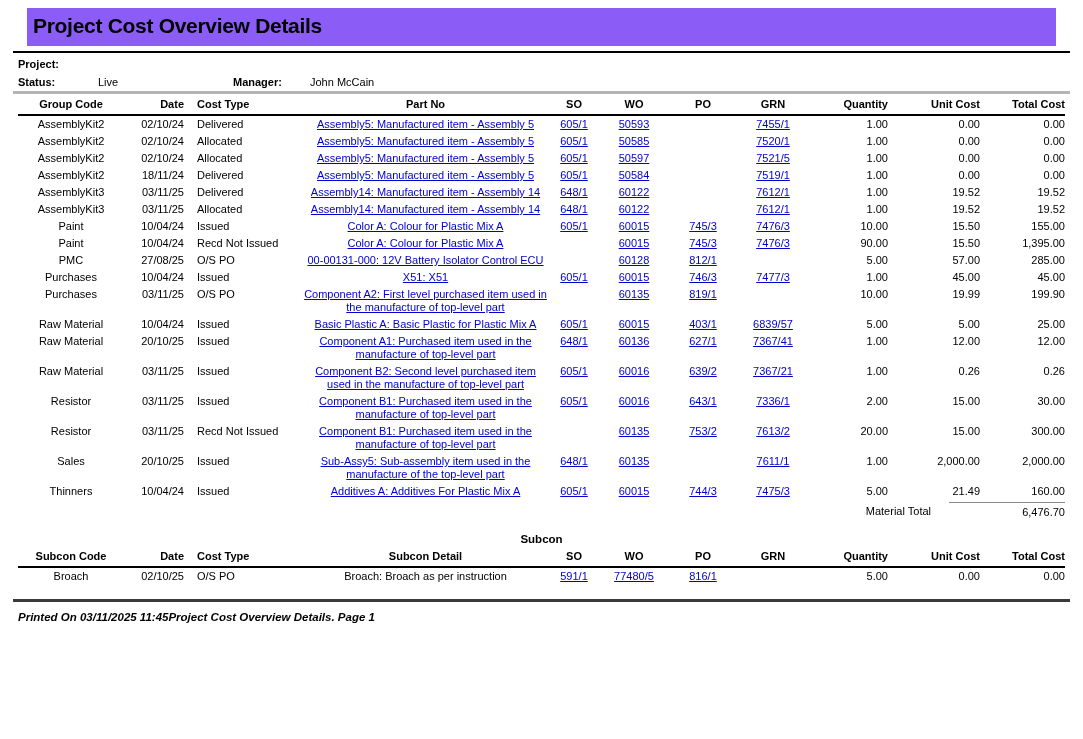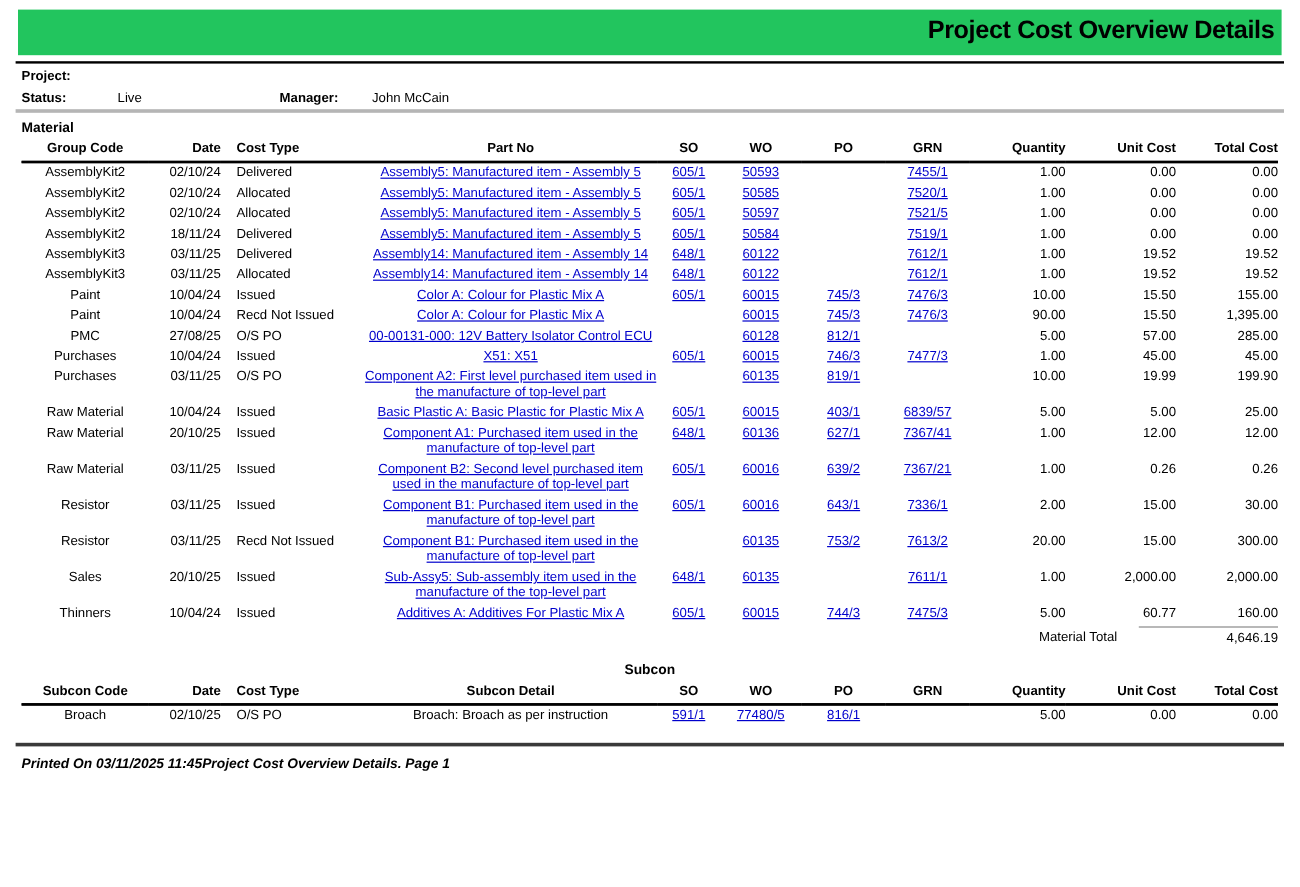--- a/index.html
+++ b/index.html
@@ -4,21 +4,21 @@
 <style>
   * { box-sizing: border-box; }
   html, body { margin: 0; padding: 0; background: #fff; }
   body {
     width: 1083px; height: 739px; overflow: hidden;
     font-family: "Liberation Sans", "DejaVu Sans", sans-serif;
     color: #000; font-size: 11px;
   }
   .page { position: relative; width: 1083px; height: 739px; }
 
-  .title-band { margin: 8px 15px 0; background: #22c55e; padding: 5px 6px 7px; text-align: right; }
+  .title-band { margin: 8px 27px 0; background: #8b5cf6; padding: 5px 6px 7px; }
   .title-band h1 { margin: 0; font-size: 21px; line-height: 26px; font-weight: bold; letter-spacing: -0.3px; }
 
   .meta { margin: 6px 18px 0; }
   .project-line { font-size: 12px; line-height: 15px; font-weight: bold; font-style: italic; }
   .included-line { font-size: 11px; line-height: 13px; font-style: italic; margin-top: 3px; }
 
   .rule-heavy { margin: 5px 13px 0; border-top: 2px solid #000; height: 0; }
   .rule-gray  { margin: 0 13px; border-top: 3px solid #b5b5b5; height: 0; }
   .rule-footer{ margin: 14px 13px 0; border-top: 3px solid #3a3a3a; height: 0; }
 
@@ -71,21 +71,20 @@
     <div class="info-row">
       <span class="lab">Status:</span>
       <span class="status-val">Live</span>
       <span class="lab manager">Manager:</span>
       <span>John McCain</span>
     </div>
   </div>
 
   <div class="rule-gray"></div>
 
-  <div class="section-label">Material</div>
   <table class="cost" id="material-table">
     <colgroup>
       <col style="width:106px">
         <col style="width:60px">
         <col style="width:116px">
         <col style="width:248px">
       <col style="width:52px">
         <col style="width:68px">
         <col style="width:70px">
         <col style="width:70px">
@@ -333,29 +332,29 @@
         <tr>
           <td class="left">Thinners</td>
           <td class="right">10/04/24</td>
           <td class="costpad">Issued</td>
           <td class="left partpad"><a class="link">Additives A: Additives For Plastic Mix A</a></td>
           <td class="center"><a class="link">605/1</a></td>
           <td class="center"><a class="link">60015</a></td>
           <td class="center"><a class="link">744/3</a></td>
           <td class="center"><a class="link">7475/3</a></td>
           <td class="num">5.00</td>
-          <td class="num">60.77</td>
+          <td class="num">21.49</td>
           <td class="num">160.00</td>
         </tr>
       </tbody>
   </table>
 
   <div class="total-row">
     <span class="total-label">Material Total</span>
-    <span class="total-value">4,646.19</span>
+    <span class="total-value">6,476.70</span>
   </div>
 
   <div class="section-label subcon">Subcon</div>
   <table class="cost" id="subcon-table">
     <colgroup>
       <col style="width:106px">
         <col style="width:60px">
         <col style="width:116px">
         <col style="width:248px">
       <col style="width:52px">

